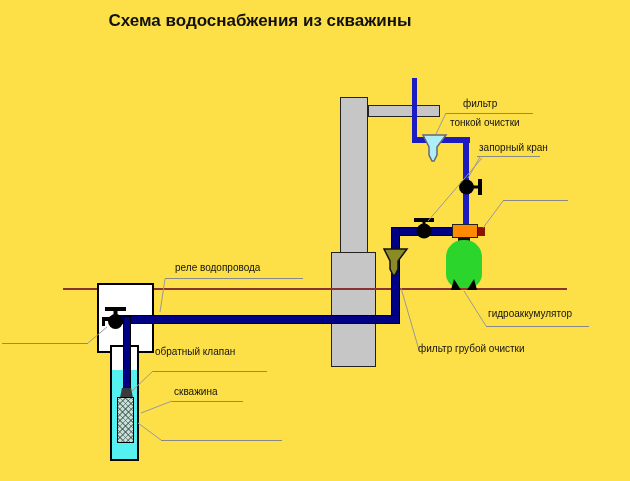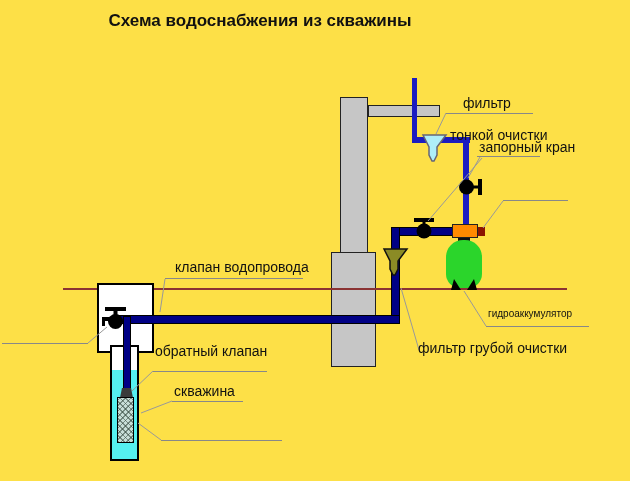--- a/index.html
+++ b/index.html
@@ -28,26 +28,26 @@
   #tank-stub{left:458px;top:237px;width:12px;height:6px;background:#111;z-index:4;}
   #tank{left:446px;top:240px;width:36px;height:48px;background:#2bd52b;border-radius:17px 17px 14px 14px;z-index:5;}
   #pump-top{left:120px;top:388px;width:13px;height:10px;background:#3a3a3a;clip-path:polygon(15% 0,85% 0,100% 100%,0 100%);z-index:5;}
   #pump-body{left:117px;top:397px;width:17px;height:46px;border:1px solid #000;box-sizing:border-box;z-index:5;
      background-color:#c8ded8;
      background-image:repeating-linear-gradient(45deg,rgba(50,70,60,.55) 0 1px,transparent 1px 4px),
                       repeating-linear-gradient(-45deg,rgba(50,70,60,.55) 0 1px,transparent 1px 4px);}
   
   #overlay{left:0;top:0;width:630px;height:481px;z-index:6;pointer-events:none;}
   
-  .lbl{position:absolute;font-size:14px;line-height:15px;white-space:nowrap;z-index:7;}
+  .lbl{position:absolute;font-size:10px;line-height:15px;white-space:nowrap;z-index:7;}
   .ul{position:absolute;height:1px;background:#888;z-index:7;}
   #title{left:0px;top:13px;width:630px;text-align:center;font-size:17px;font-weight:bold;z-index:7;
          transform:translateX(-55px);}
   #lbl-filter1{left:463px;top:96px;}
-  #lbl-filter2{left:450px;top:115px;margin-top:13px;}
+  #lbl-filter2{left:450px;top:115px;}
   #ul-filter{left:446px;top:113px;width:87px;}
   #lbl-shutoff{left:479px;top:140px;text-align:right;}
   #ul-shutoff{left:477px;top:156px;width:63px;}
   #lbl-relay{left:506px;top:183px;}
   #ul-relay{left:503px;top:200px;width:65px;}
   #lbl-accum{left:488px;top:306px;font-size:10px;}
   #ul-accum{left:486px;top:326px;width:103px;}
   #lbl-coarse{left:418px;top:341px;}
   #lbl-pipe{left:175px;top:260px;}
   #ul-pipe{left:165px;top:278px;width:138px;}
@@ -134,21 +134,21 @@
   <div class="lbl" id="lbl-shutoff">запорный кран</div>
   <div class="ul" id="ul-shutoff"></div>
 
   <div class="ul" id="ul-relay"></div>
 
   <div class="lbl" id="lbl-accum">гидроаккумулятор</div>
   <div class="ul" id="ul-accum"></div>
 
   <div class="lbl" id="lbl-coarse">фильтр грубой очистки</div>
 
-  <div class="lbl" id="lbl-pipe">клапан водопровода</div>
+  <div class="lbl" id="lbl-pipe">реле водопровода</div>
   <div class="ul" id="ul-pipe"></div>
 
   <div class="ul" id="ul-drain"></div>
 
   <div class="lbl" id="lbl-check">обратный клапан</div>
   <div class="ul" id="ul-check"></div>
 
   <div class="lbl" id="lbl-well">скважина</div>
   <div class="ul" id="ul-well"></div>
 

